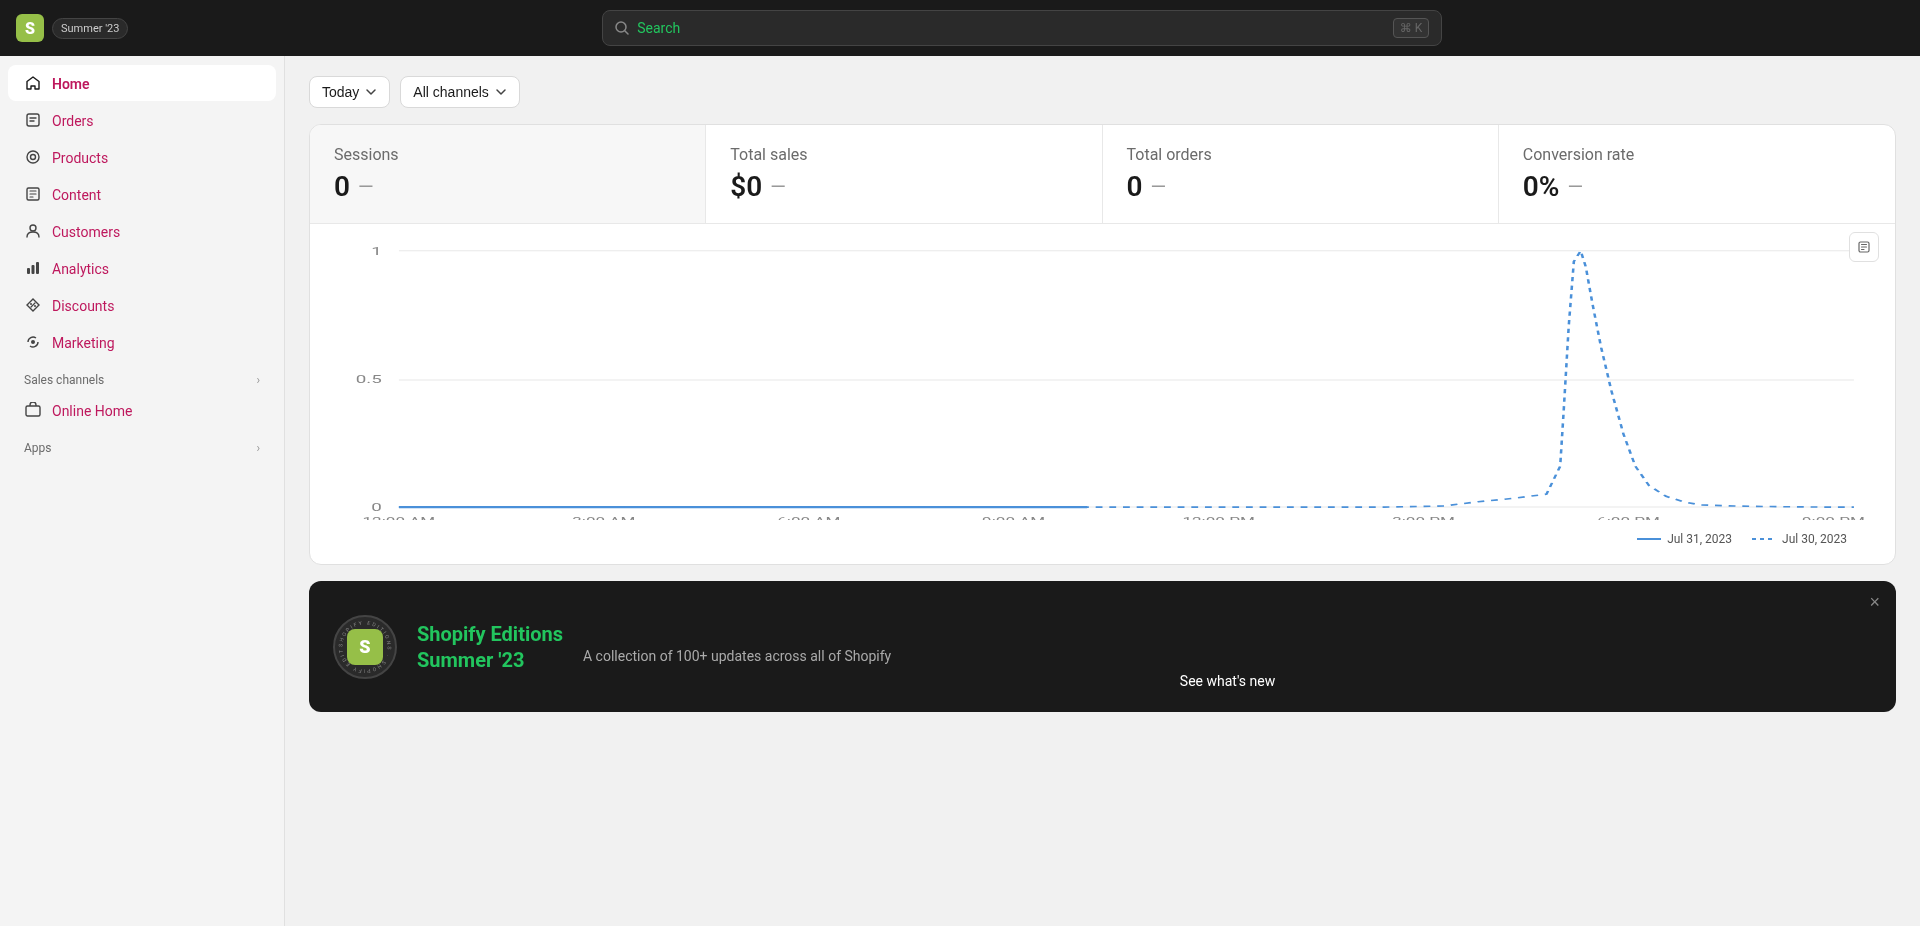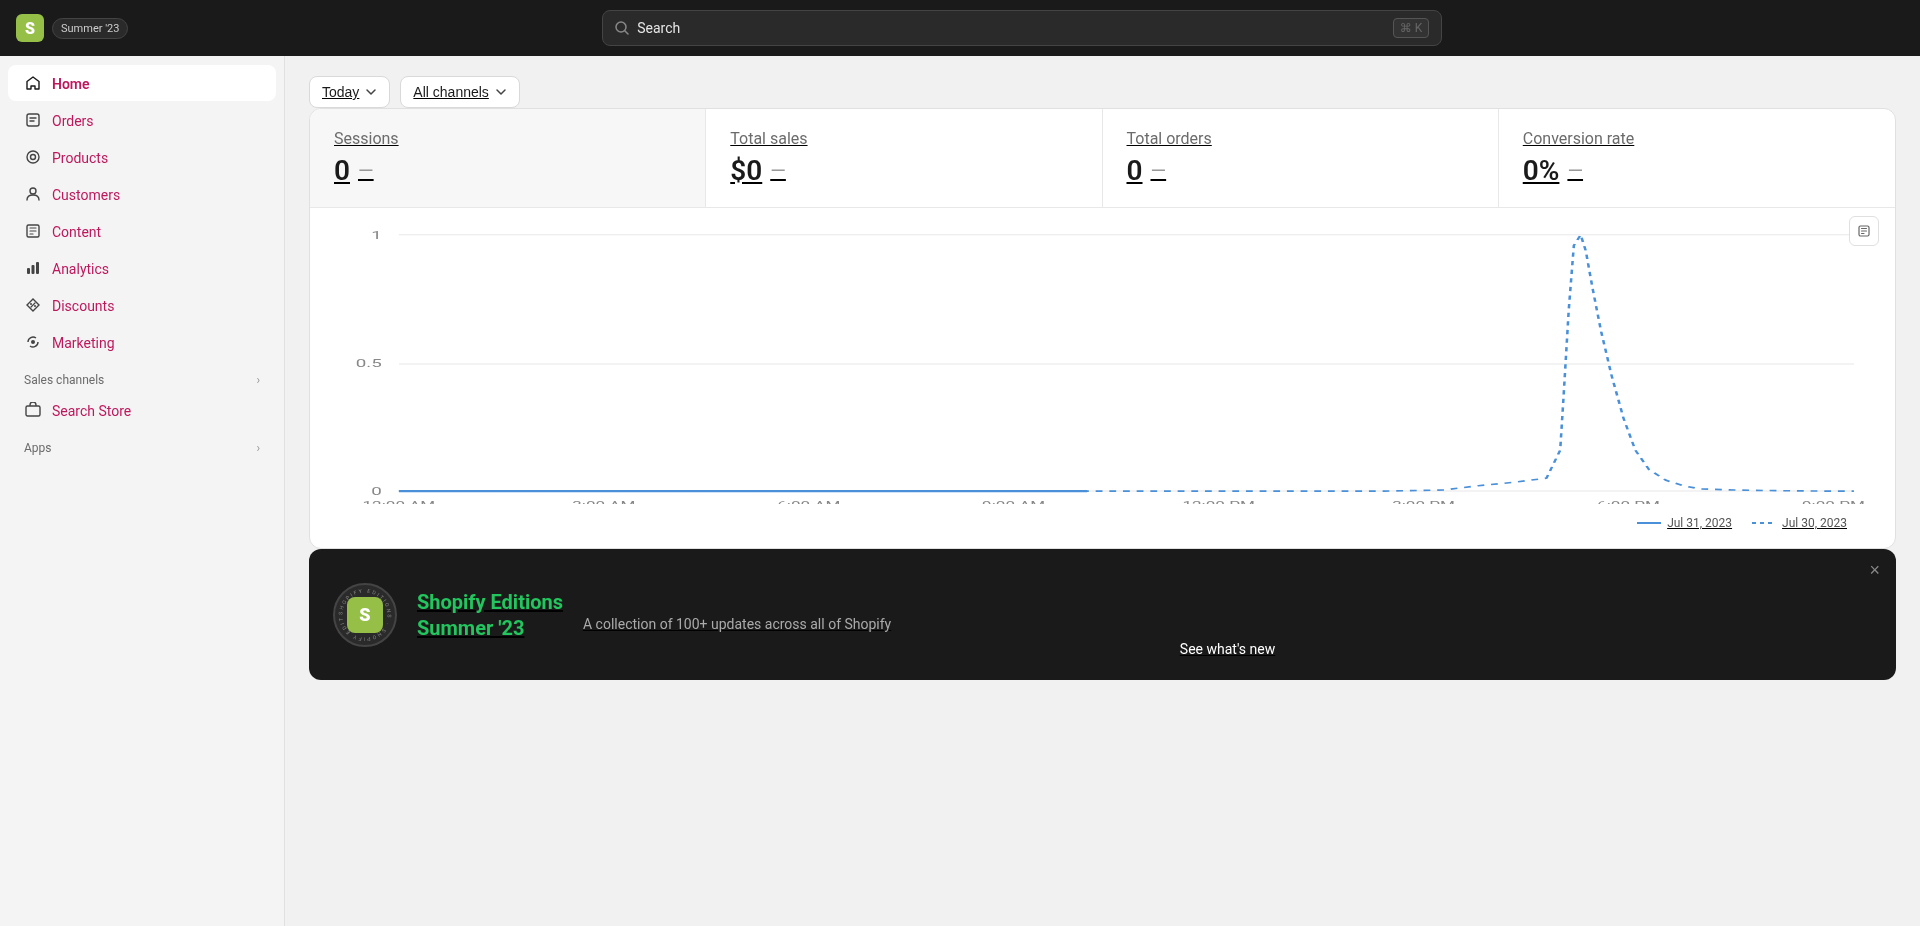--- a/index.html
+++ b/index.html
@@ -43,21 +43,21 @@
       border: 1px solid #444;
       border-radius: 8px;
       display: flex;
       align-items: center;
       padding: 0 12px;
       height: 36px;
       gap: 8px;
       cursor: text;
     }
     .search-bar-text {
-      color: #e5e5e5;
+      color: #22c55e;
       font-size: 14px;
       flex: 1;
     }
     .search-shortcut {
       color: #666;
       font-size: 12px;
       background: #333;
       padding: 2px 6px;
       border-radius: 4px;
       border: 1px solid #555;
@@ -111,21 +111,21 @@
       font-size: 12px;
     }
 
     
     .main-content {
       flex: 1;
       overflow-y: auto;
       padding: 20px 24px;
       display: flex;
       flex-direction: column;
-      text-decoration: underline;
+      gap: 16px;
     }
 
     
     .filter-bar {
       display: flex;
       gap: 10px;
       align-items: center;
     }
     .filter-btn {
       display: flex;
@@ -328,34 +328,34 @@
         <svg width="16" height="16" viewBox="0 0 16 16" fill="none">
             <circle cx="8" cy="8" r="6" stroke="#444" stroke-width="1.4"></circle>
             <circle cx="8" cy="8" r="2.5" stroke="#444" stroke-width="1.4"></circle>
           </svg>
       </span>
       <span>Products</span>
     </div>
     <div class="sidebar-item">
       <span class="sidebar-item-icon">
         <svg width="16" height="16" viewBox="0 0 16 16" fill="none">
+            <rect x="2" y="2" width="12" height="12" rx="1.5" stroke="#444" stroke-width="1.4"></rect>
+            <path d="M5 5h6M5 8h6M5 11h3" stroke="#444" stroke-width="1.2" stroke-linecap="round"></path>
+          </svg>
+      </span>
+      <span>Content</span>
+    </div>
+    <div class="sidebar-item">
+      <span class="sidebar-item-icon">
+        <svg width="16" height="16" viewBox="0 0 16 16" fill="none">
             <circle cx="8" cy="5" r="3" stroke="#444" stroke-width="1.4"></circle>
             <path d="M2 14c0-3.3 2.7-5 6-5s6 1.7 6 5" stroke="#444" stroke-width="1.4" stroke-linecap="round"></path>
           </svg>
       </span>
       <span>Customers</span>
-    </div>
-    <div class="sidebar-item">
-      <span class="sidebar-item-icon">
-        <svg width="16" height="16" viewBox="0 0 16 16" fill="none">
-            <rect x="2" y="2" width="12" height="12" rx="1.5" stroke="#444" stroke-width="1.4"></rect>
-            <path d="M5 5h6M5 8h6M5 11h3" stroke="#444" stroke-width="1.2" stroke-linecap="round"></path>
-          </svg>
-      </span>
-      <span>Content</span>
     </div>
     <div class="sidebar-item">
       <span class="sidebar-item-icon">
         <svg width="16" height="16" viewBox="0 0 16 16" fill="none">
             <rect x="2" y="8" width="3" height="6" rx="1" fill="#444"></rect>
             <rect x="6.5" y="5" width="3" height="9" rx="1" fill="#444"></rect>
             <rect x="11" y="2" width="3" height="12" rx="1" fill="#444"></rect>
           </svg>
       </span>
       <span>Analytics</span>
@@ -385,21 +385,21 @@
       <span>Sales channels</span>
       <span class="chevron">›</span>
     </div>
     <div class="sidebar-item">
       <span class="sidebar-item-icon">
         <svg width="16" height="16" viewBox="0 0 16 16" fill="none">
             <rect x="1" y="4" width="14" height="10" rx="1.5" stroke="#444" stroke-width="1.4"></rect>
             <path d="M5 4V3a3 3 0 0 1 6 0v1" stroke="#444" stroke-width="1.4"></path>
           </svg>
       </span>
-      <span>Search Store</span>
+      <span>Online Home</span>
     </div>
 
     <div class="sidebar-section-label">
       <span>Apps</span>
       <span class="chevron">›</span>
     </div>
   </aside>
 
   <main class="main-content">
 

